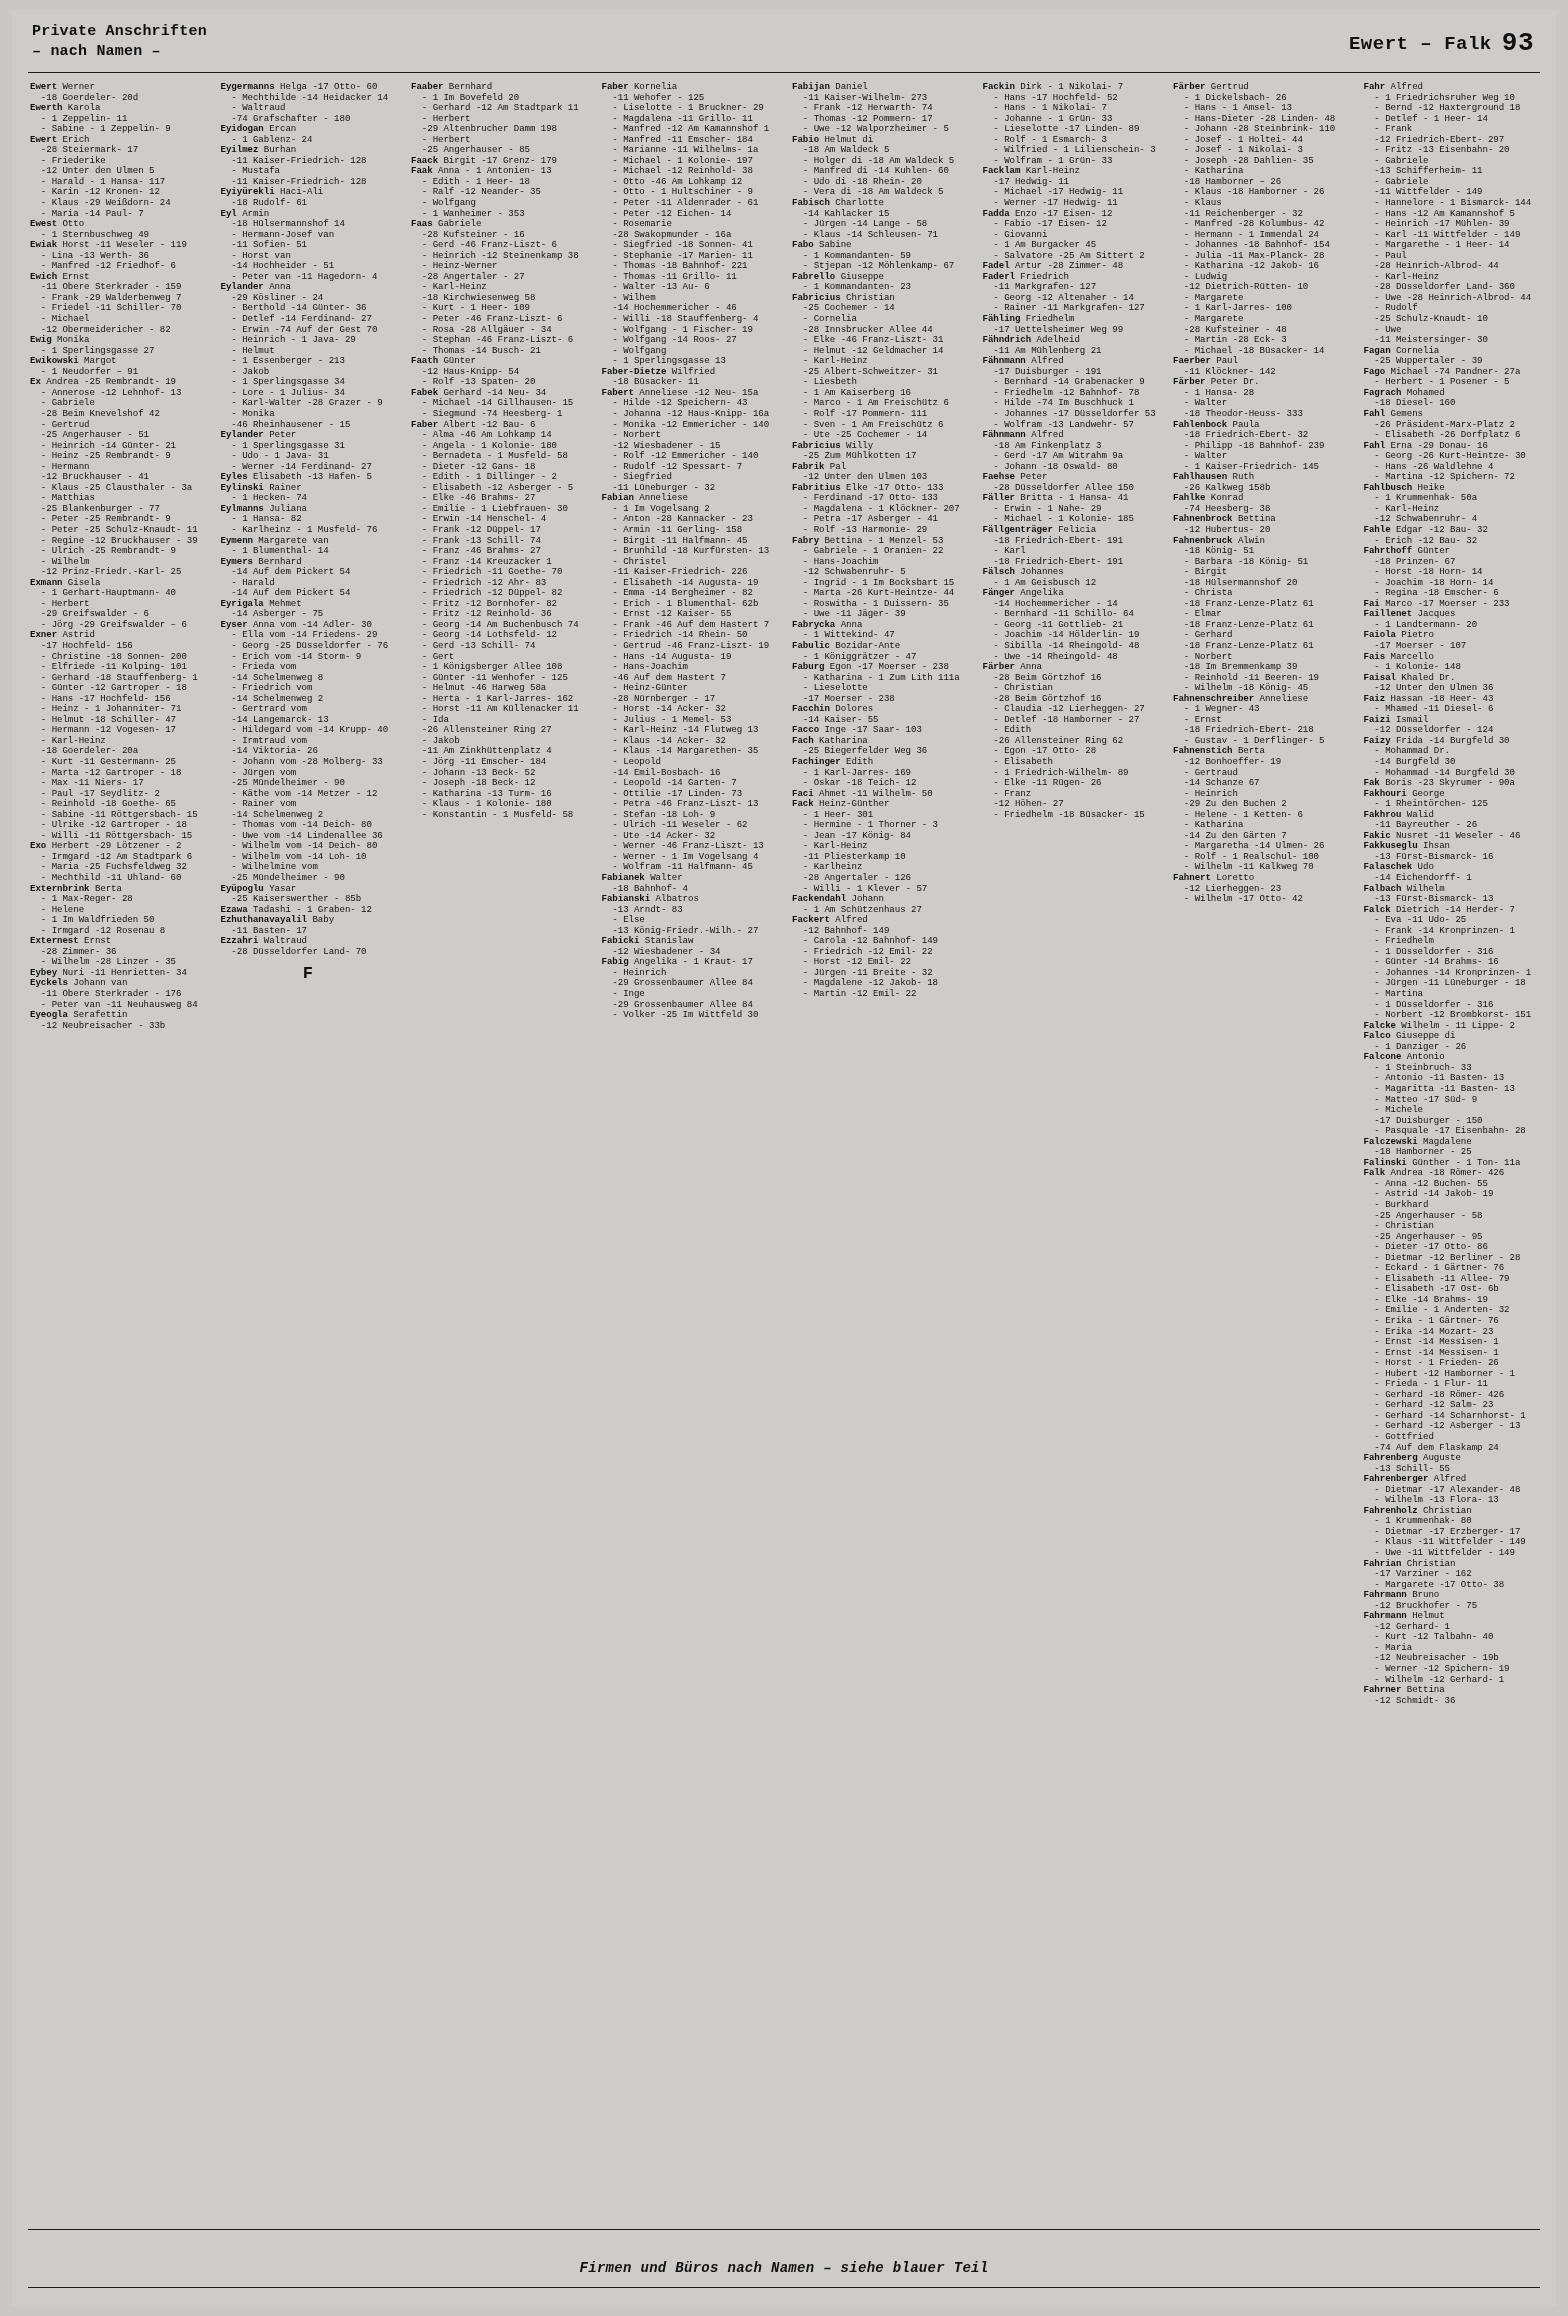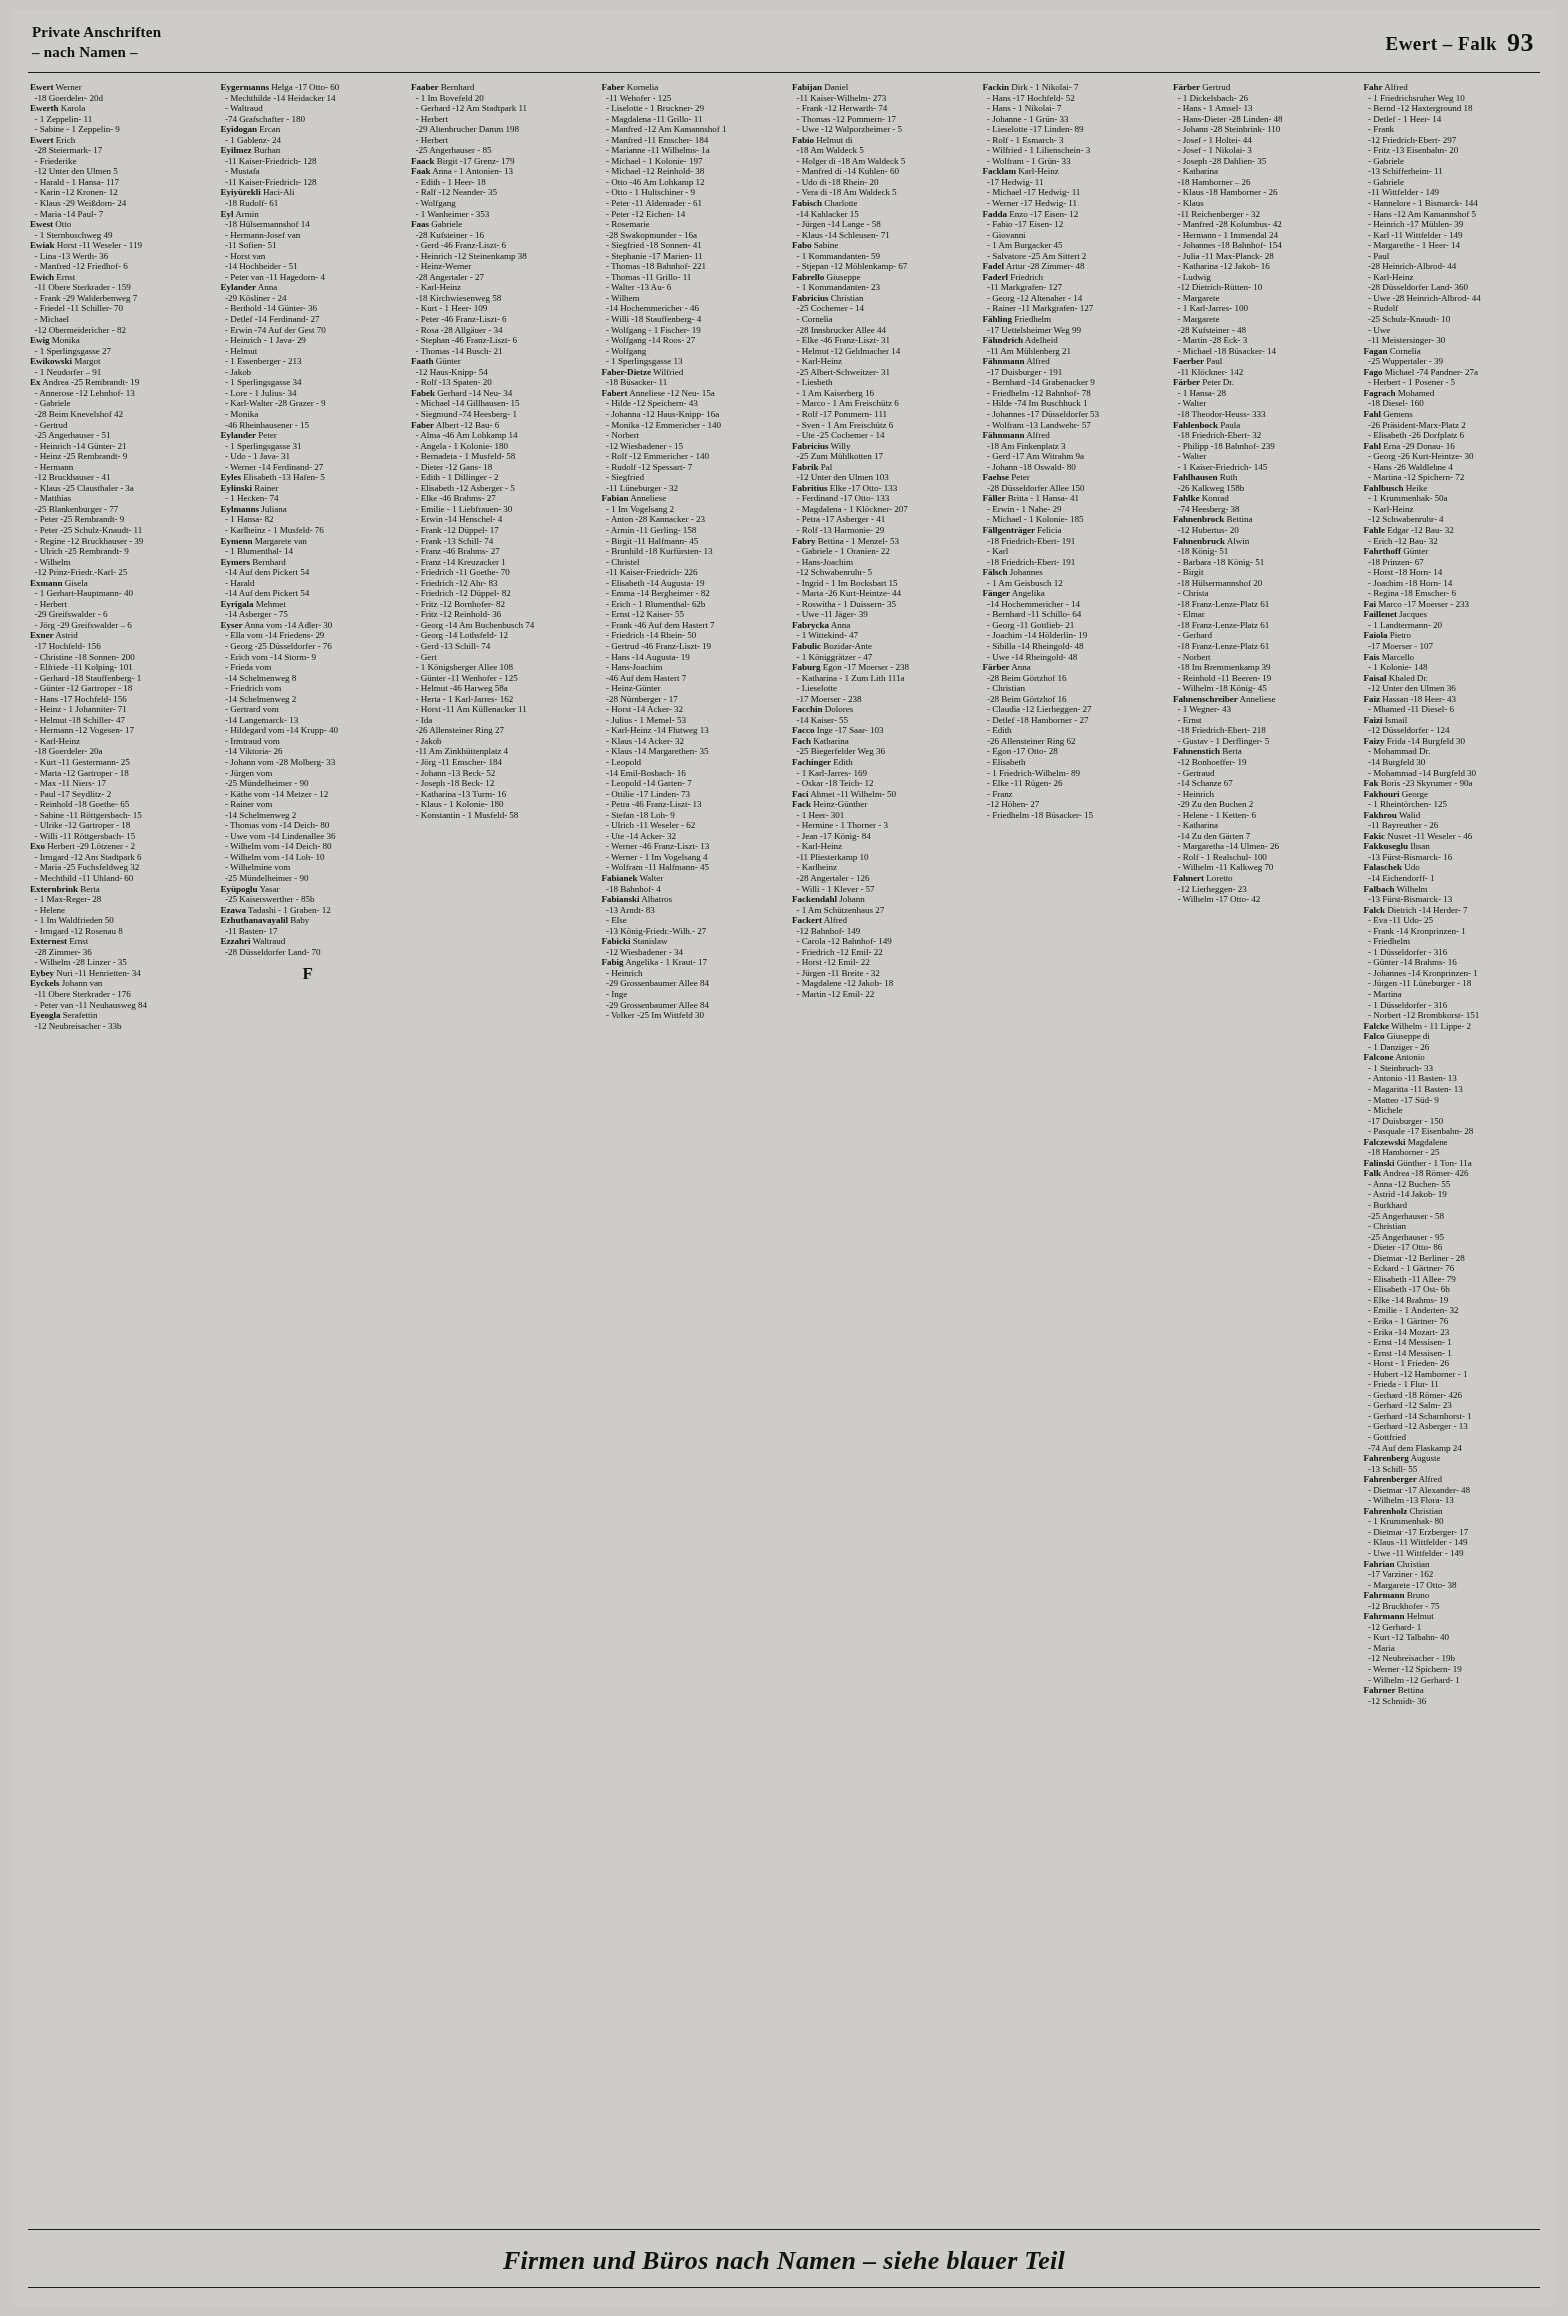--- a/index.html
+++ b/index.html
@@ -5,21 +5,21 @@
   html, body {
     margin: 0;
     padding: 0;
     background: #b8b8b4;
   }
   .page {
     position: relative;
     width: 1568px;
     height: 2316px;
     background: #c9c8c4;
-    font-family: Liberation Serif, serif;
+    font-family: Liberation Mono, monospace;
     color: #111;
     overflow: hidden;
   }
   .paper {
     position: absolute;
     left: 12px;
     top: 10px;
     width: 1544px;
     height: 2296px;
     background: #cdccc8;
@@ -102,21 +102,21 @@
     border-top: 1.4px solid #1a1a1a;
   }
   .footer {
     position: absolute;
     left: 0;
     right: 0;
     bottom: 30px;
     text-align: center;
     font-style: italic;
     font-weight: bold;
-    font-size: 26px;
+    font-size: 14px;
     letter-spacing: .3px;
   }
   .footrule-bottom {
     position: absolute;
     left: 16px;
     right: 16px;
     bottom: 18px;
     border-top: 1.4px solid #1a1a1a;
   }
 </style>

